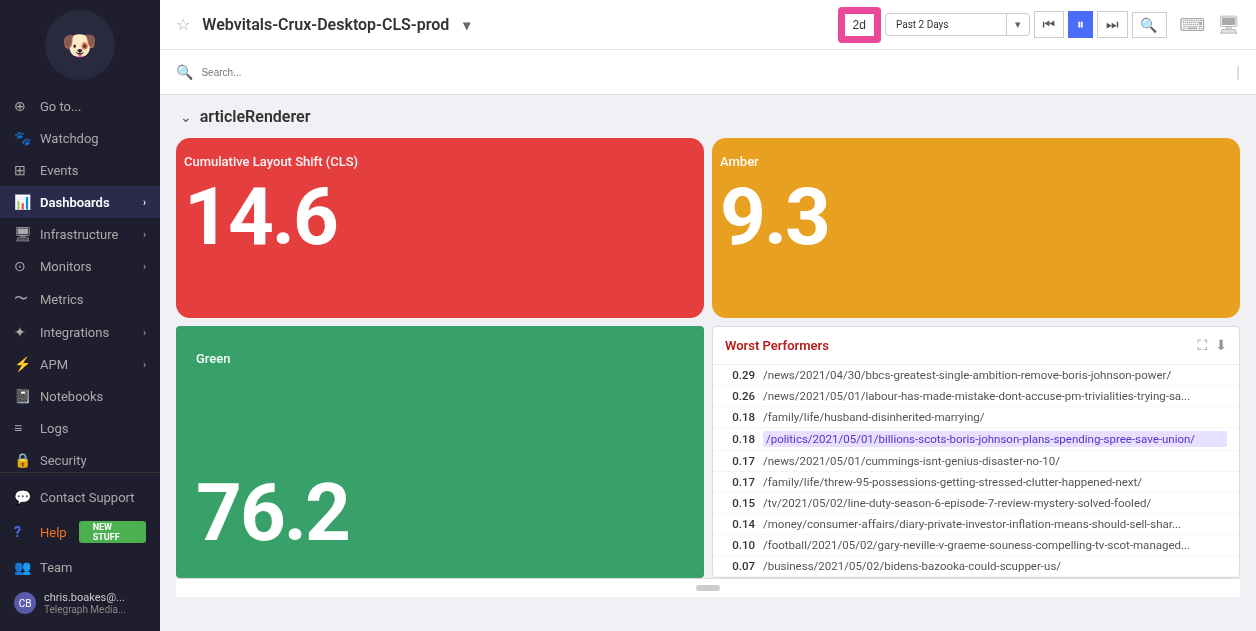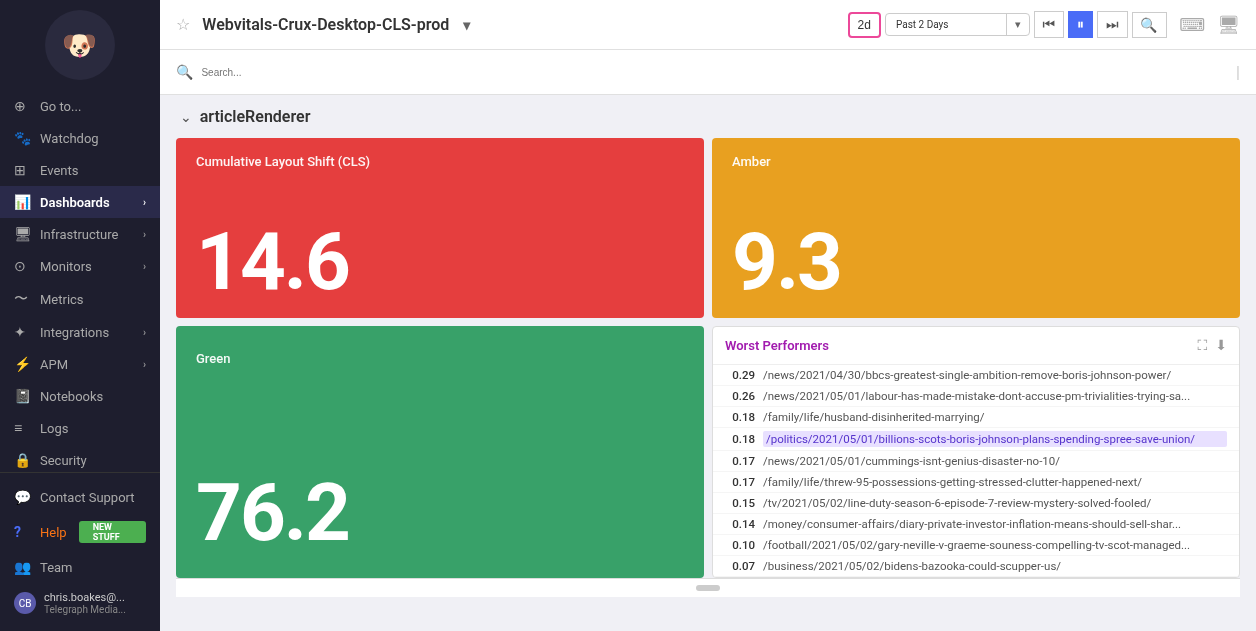--- a/index.html
+++ b/index.html
@@ -116,21 +116,21 @@
     }
     .title-chevron { color: #666; font-size: 14px; cursor: pointer; }
     .header-spacer { flex: 1; }
     .time-controls {
       display: flex;
       align-items: center;
       gap: 4px;
     }
     .time-badge {
       background: #fff;
-      border: 2px solid #ec4899;
+      border: 7px solid #ec4899;
       border-radius: 4px;
       padding: 4px 8px;
       font-size: 12px;
       color: #333;
       cursor: pointer;
     }
     .time-range-selector {
       display: flex;
       align-items: center;
       border: 1px solid #ccc;
@@ -221,27 +221,26 @@
     .section-title { font-size: 16px; font-weight: 600; color: #333; }
 
     
     .metrics-grid {
       display: grid;
       grid-template-columns: 1fr 1fr;
       gap: 8px;
       margin-bottom: 8px;
     }
     .metric-card {
-      border-radius: 4px;
-      padding: 16px 20px;
+      border-radius: 14px;
+      padding: 16px 8px;
       color: #fff;
       min-height: 180px;
       display: flex;
       flex-direction: column;
-      justify-content: space-between;
     }
     .metric-card.red { background: #e53e3e; }
     .metric-card.orange { background: #e8a020; }
     .metric-label {
       font-size: 13px;
       font-weight: 500;
       opacity: 0.95;
     }
     .metric-value {
       font-size: 80px;
@@ -274,21 +273,21 @@
       min-height: 200px;
       overflow: hidden;
     }
     .wp-header {
       display: flex;
       align-items: center;
       justify-content: space-between;
       padding: 10px 12px;
       border-bottom: 1px solid #eee;
     }
-    .wp-title { font-size: 13px; font-weight: 600; color: #a21caf; }
+    .wp-title { font-size: 13px; font-weight: 600; color: #b91c1c; }
     .wp-actions { display: flex; gap: 8px; color: #999; font-size: 14px; }
     .wp-action { cursor: pointer; }
     .wp-table { width: 100%; font-size: 11.5px; }
     .wp-row {
       display: flex;
       align-items: center;
       padding: 3px 12px;
       border-bottom: 1px solid #f5f5f5;
       gap: 8px;
     }

